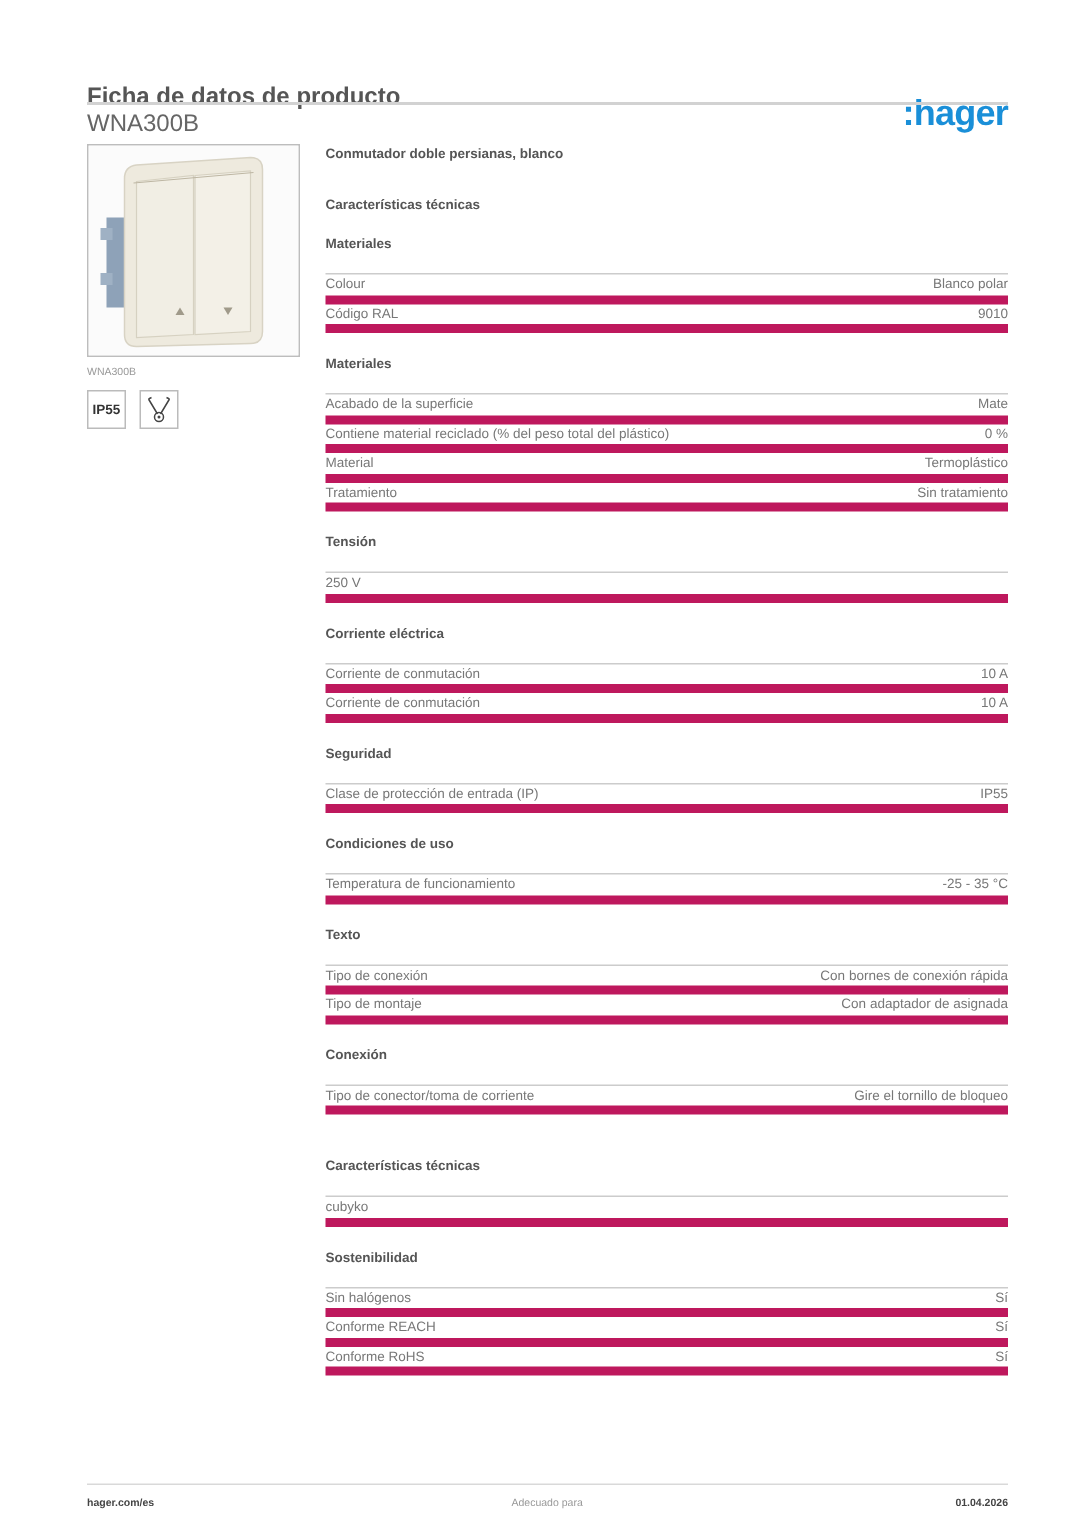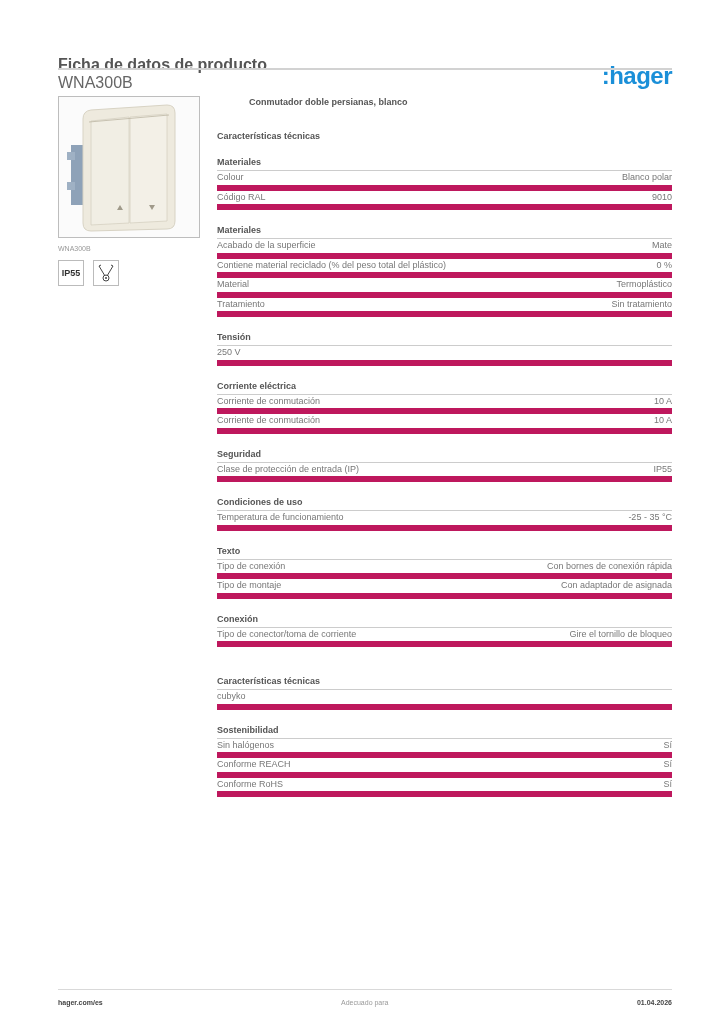--- a/index.html
+++ b/index.html
@@ -13,24 +13,24 @@
   .header-rule { position:absolute; left:58px; top:68px; width:614px; height:2px; background:#d2d2d2; }
 
   .left { position:absolute; left:58px; top:96px; width:142px; }
   .product-image { width:140px; height:140px; border:1px solid #bdbdbd; position:relative; background:#fff; overflow:hidden; }
   .image-caption { font-size:7px; color:#999; margin-top:7px; }
   .badges { display:flex; gap:9px; margin-top:8px; }
   .badge { width:24px; height:24px; border:1px solid #bbb; display:flex; align-items:center; justify-content:center;
            font-size:9px; font-weight:bold; color:#333; }
 
   .main { position:absolute; left:217px; top:96px; width:455px; }
-  .product-name { font-size:9px; font-weight:bold; color:#555; height:12px; line-height:12px;margin-left:32px; }
+  .product-name { font-size:9px; font-weight:bold; color:#555; height:12px; line-height:12px; }
   .section-heading-top { font-size:9px; font-weight:bold; color:#555; margin-top:22px; height:12px; line-height:12px; }
   .group { margin-top:14px; }
-  .group-title { font-size:9px; font-weight:bold; color:#555; line-height:12px; padding-bottom:2px; border-bottom:1px solid #ccc; }
+  .group-title { font-size:9px; font-weight:bold; color:#555; line-height:12px; padding-bottom:14px; border-bottom:1px solid #ccc; }
   .row { display:flex; justify-content:space-between; font-size:9px; color:#777; line-height:13.5px;
          border-bottom:6px solid #be185d; }
   .row .lbl { flex:1; }
   .row .val { text-align:right; max-width:240px; }
   .gap-lg { margin-top:28px; }
 
   .footer-rule { position:absolute; left:58px; top:989px; width:614px; height:1px; background:#d9d9d9; }
   .footer { position:absolute; left:58px; top:999px; width:614px; font-size:7px; }
   .footer .f-left { position:absolute; left:0; font-weight:bold; color:#444; }
   .footer .f-center { position:absolute; left:283px; color:#999; }

